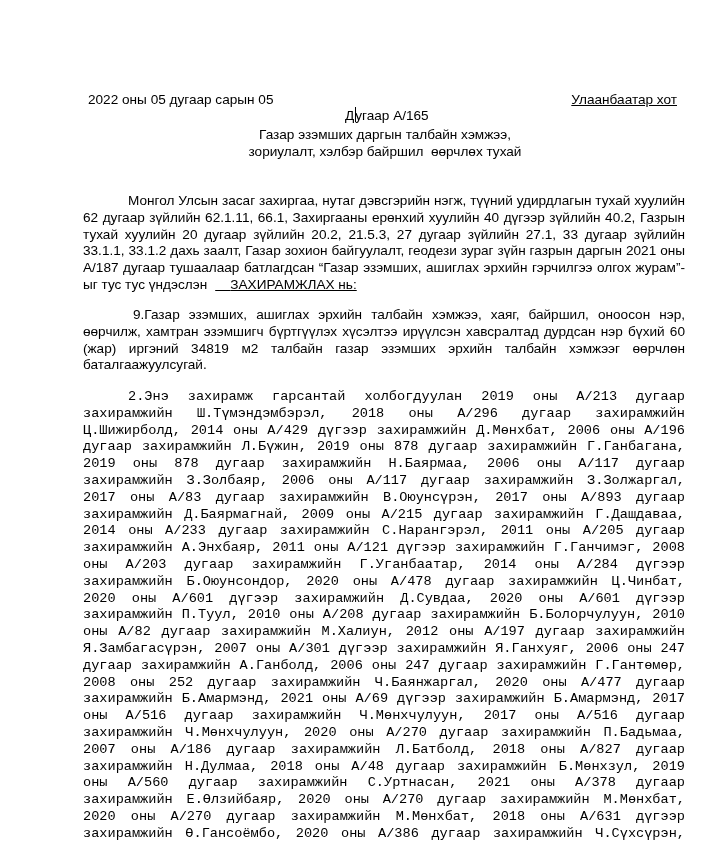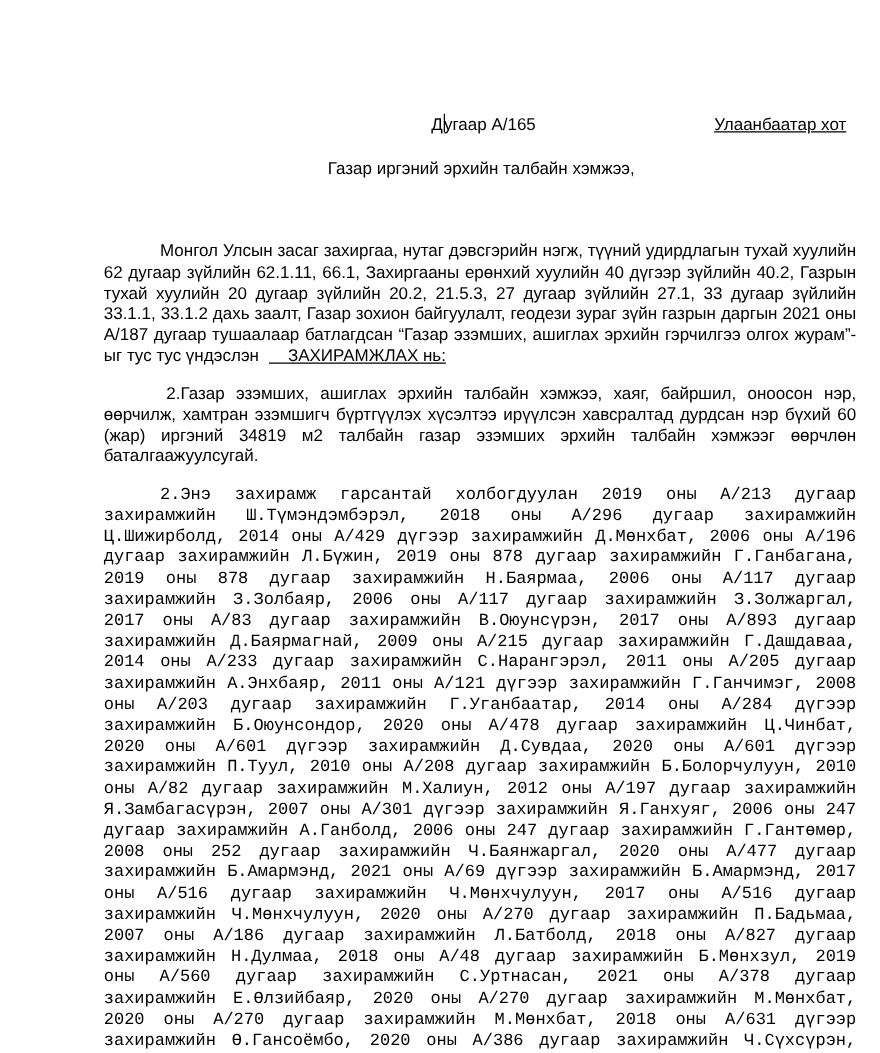--- a/index.html
+++ b/index.html
@@ -3,46 +3,48 @@
 <meta charset="utf-8">
 <style>
   html, body { margin: 0; padding: 0; background: #ffffff; }
   body {
     width: 704px; height: 842px; overflow: hidden; position: relative;
     font-family: "Liberation Sans", sans-serif; color: #000; font-size: 13.6px;
   }
   .page { position: absolute; left: 83px; top: 0; width: 602px; }
   .header-row { position: absolute; top: 91px; left: 0; width: 602px; height: 18px; line-height: 18px; }
   .hdr-date { position: absolute; left: 5px; top: 0; }
-  .hdr-number { position: absolute; left: 262px; top: 0; }
+  .hdr-number { position: absolute; left: 262px; top: 16px; }
   .hdr-city { position: absolute; right: 8px; top: 0; text-decoration: underline; }
   .cursor { display: inline-block; width: 1px; height: 15px; background: #000; vertical-align: -2px; margin: 0 -1px 0 1px; }
   .title { position: absolute; top: 126px; left: 0; width: 602px; text-align: center; line-height: 17px; }
   .title div { padding-left: 2px; }
   .para { position: absolute; left: 0; width: 602px; text-align: justify; line-height: 16.8px; margin: 0; }
   .indent { display: inline-block; width: 45px; }
   .indent-lg { display: inline-block; width: 50px; }
   .p-preamble { top: 193px; }
   .p-1 { top: 307px; }
   .p-2 { top: 389px; font-family: Liberation Mono, monospace; }
   .decree-word { padding-left: 8px; text-decoration: underline; }
 </style>
 </head>
 <body>
 
 <div class="page">
 
   <div class="header-row">
+    <span class="hdr-date">2022 оны 05 дугаар сарын 05</span>
     <span class="hdr-number"><span>Д</span><span class="cursor"></span><span>угаар А/165</span></span>
     <span class="hdr-city">Улаанбаатар хот</span>
   </div>
 
   <div class="title">
-    <div>Газар иргэний эрхийн талбайн хэмжээ,</div>
+    <div>Газар эзэмших даргын талбайн хэмжээ,</div>
+    <div style="white-space:pre;">зориулалт, хэлбэр байршил  өөрчлөх тухай</div>
   </div>
 
   <p class="para p-preamble"><span class="indent"></span><span>Монгол Улсын засаг захиргаа, нутаг дэвсгэрийн нэгж, түүний удирдлагын тухай хуулийн 62 дугаар зүйлийн 62.1.11, 66.1, Захиргааны ерөнхий хуулийн 40 дүгээр зүйлийн 40.2, Газрын тухай хуулийн 20 дугаар зүйлийн 20.2, 21.5.3, 27 дугаар зүйлийн 27.1, 33 дугаар зүйлийн 33.1.1, 33.1.2 дахь заалт, Газар зохион байгуулалт, геодези зураг зүйн газрын даргын 2021 оны А/187 дугаар тушаалаар батлагдсан “Газар эзэмших, ашиглах эрхийн гэрчилгээ олгох журам”-ыг тус тус үндэслэн</span><span class="decree-word">&nbsp;&nbsp;&nbsp;&nbsp;<span>ЗАХИРАМЖЛАХ нь:</span></span></p>
 
-  <p class="para p-1"><span class="indent-lg"></span><span>2.Газар эзэмших, ашиглах эрхийн талбайн хэмжээ, хаяг, байршил, оноосон нэр, өөрчилж, хамтран эзэмшигч бүртгүүлэх хүсэлтээ ирүүлсэн хавсралтад дурдсан нэр бүхий 60 (жар) иргэний 34819 м2 талбайн газар эзэмших эрхийн талбайн хэмжээг өөрчлөн баталгаажуулсугай.</span></p>
+  <p class="para p-1"><span class="indent-lg"></span><span>9.Газар эзэмших, ашиглах эрхийн талбайн хэмжээ, хаяг, байршил, оноосон нэр, өөрчилж, хамтран эзэмшигч бүртгүүлэх хүсэлтээ ирүүлсэн хавсралтад дурдсан нэр бүхий 60 (жар) иргэний 34819 м2 талбайн газар эзэмших эрхийн талбайн хэмжээг өөрчлөн баталгаажуулсугай.</span></p>
 
   <p class="para p-2"><span class="indent"></span><span>2.Энэ захирамж гарсантай холбогдуулан 2019 оны А/213 дугаар захирамжийн Ш.Түмэндэмбэрэл, 2018 оны А/296 дугаар захирамжийн  Ц.Шижирболд, 2014 оны А/429 дүгээр захирамжийн Д.Мөнхбат, 2006 оны А/196 дугаар захирамжийн Л.Бүжин,  2019 оны 878 дугаар захирамжийн Г.Ганбагана, 2019 оны 878 дугаар захирамжийн Н.Баярмаа, 2006 оны А/117 дугаар захирамжийн З.Золбаяр, 2006 оны А/117 дугаар захирамжийн З.Золжаргал, 2017 оны А/83 дугаар захирамжийн В.Оюунсүрэн, 2017 оны А/893 дугаар захирамжийн Д.Баярмагнай, 2009 оны А/215 дугаар захирамжийн Г.Дашдаваа,  2014 оны А/233 дугаар захирамжийн С.Нарангэрэл, 2011 оны А/205 дугаар захирамжийн А.Энхбаяр,  2011 оны А/121 дүгээр захирамжийн Г.Ганчимэг, 2008 оны А/203 дугаар захирамжийн Г.Уганбаатар, 2014 оны А/284 дүгээр захирамжийн Б.Оюунсондор, 2020 оны А/478 дугаар захирамжийн Ц.Чинбат, 2020 оны А/601 дүгээр захирамжийн Д.Сувдаа, 2020 оны А/601 дүгээр захирамжийн  П.Туул, 2010 оны А/208 дугаар захирамжийн Б.Болорчулуун, 2010 оны А/82 дугаар захирамжийн М.Халиун, 2012 оны А/197 дугаар захирамжийн Я.Замбагасүрэн, 2007 оны А/301 дүгээр захирамжийн Я.Ганхуяг, 2006 оны 247 дугаар захирамжийн А.Ганболд,   2006 оны 247 дугаар  захирамжийн Г.Гантөмөр, 2008 оны 252 дугаар захирамжийн Ч.Баянжаргал, 2020 оны А/477 дугаар захирамжийн Б.Амармэнд, 2021 оны А/69 дүгээр захирамжийн Б.Амармэнд, 2017 оны А/516 дугаар захирамжийн Ч.Мөнхчулуун, 2017 оны А/516 дугаар захирамжийн Ч.Мөнхчулуун, 2020 оны А/270 дугаар захирамжийн П.Бадьмаа, 2007 оны А/186 дугаар захирамжийн Л.Батболд, 2018 оны А/827 дугаар захирамжийн Н.Дулмаа, 2018 оны А/48 дугаар захирамжийн Б.Мөнхзул, 2019 оны А/560 дугаар захирамжийн С.Уртнасан, 2021 оны А/378 дугаар захирамжийн Е.Өлзийбаяр, 2020 оны А/270 дугаар захирамжийн М.Мөнхбат, 2020 оны А/270 дугаар захирамжийн М.Мөнхбат,  2018 оны А/631 дүгээр захирамжийн Ө.Гансоёмбо, 2020 оны А/386 дугаар захирамжийн Ч.Сүхсүрэн, 2018 оны А/527 дугаар захирамжийн Б.Амаржаргал,   2010 оны А/253 дугаар захирамжийн</span></p>
 
 </div>
 
 </body></html>

